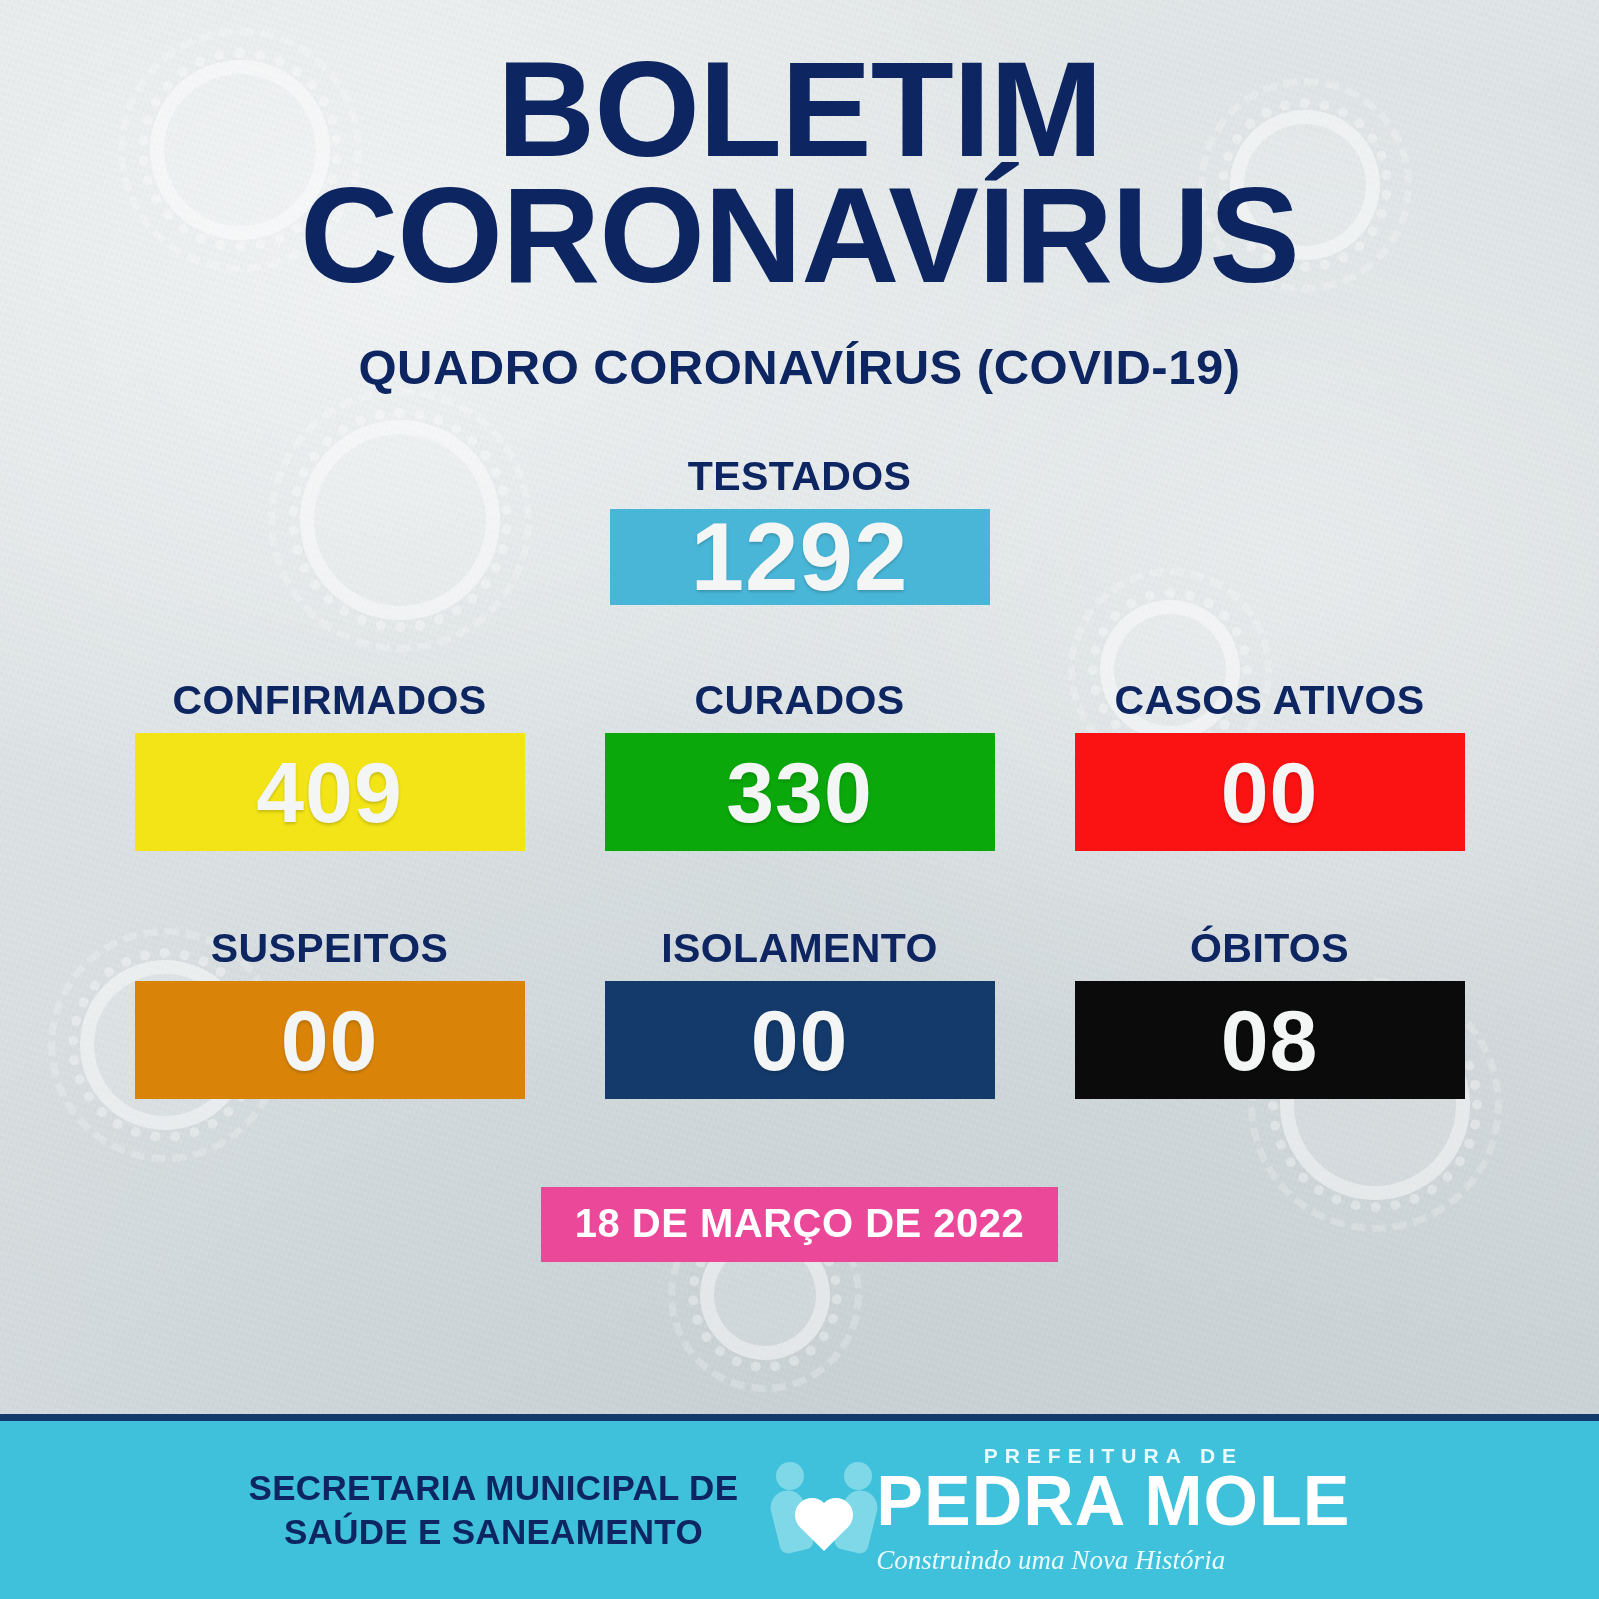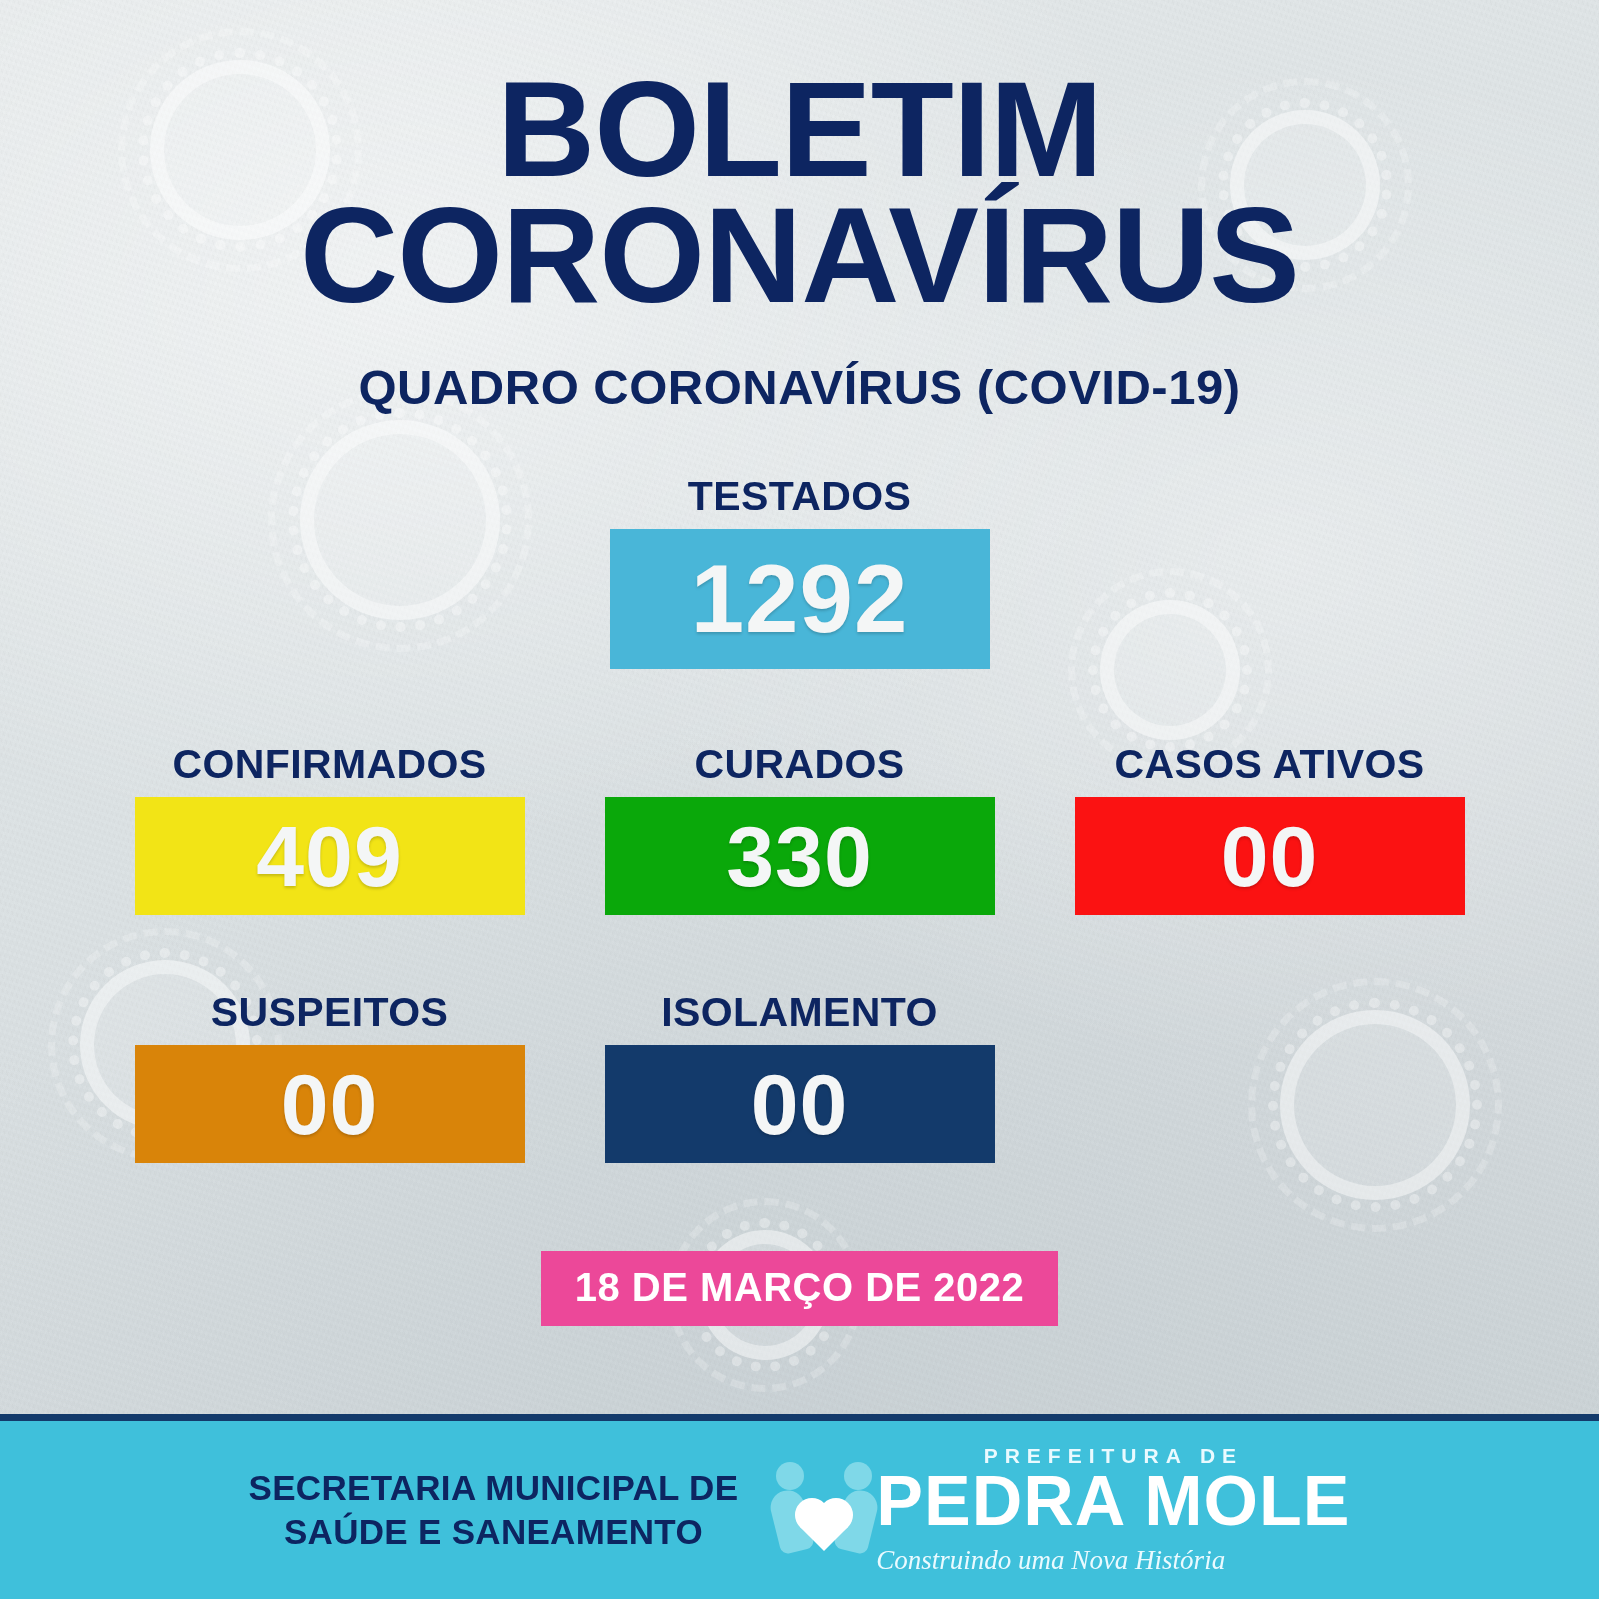--- a/index.html
+++ b/index.html
@@ -42,21 +42,21 @@
   .virus::before, .virus::after {
     content: "";
     position: absolute;
     inset: -26px;
     border-radius: 50%;
     border: 10px dotted rgba(255,255,255,0.33);
   }
   .virus::after { inset: -46px; border-style: dashed; border-width: 7px; opacity: .6; }
 
   
-  #header { position: relative; padding-top: 46px; text-align: center; margin-top: 20px; }
+  #header { position: relative; padding-top: 46px; text-align: center; }
   #title {
     color: #0d2561;
     font-weight: bold;
     font-size: 136px;
     line-height: 0.93;
     letter-spacing: -1px;
   }
   #title .l2 { display: block; }
   #subtitle {
     margin-top: 40px;
@@ -86,21 +86,21 @@
     font-weight: bold;
     font-size: 86px;
     line-height: 1;
     letter-spacing: 1px;
     text-shadow: 0 2px 3px rgba(0,0,0,0.18);
   }
 
   
   #tested-row { position: relative; margin-top: 58px; display: flex; justify-content: center; }
   #tested-wrap { width: 380px; }
-  #tested-wrap .stat-box { height: 140px; justify-content: center; }
+  #tested-wrap .stat-box { height: 96px; justify-content: center; }
   #tested-wrap .stat-value { font-size: 96px; }
 
   
   #grid {
     position: relative;
     margin: 72px auto 0;
     width: 1330px;
     display: grid;
     grid-template-columns: repeat(3, 390px);
     justify-content: space-between;
@@ -237,20 +237,26 @@
     </div>
   </div>
 
   <div>
     <div class="stat-label">ISOLAMENTO</div>
     <div class="stat-box" style="background:#133a6b;">
       <span class="stat-value">00</span>
     </div>
   </div>
 
+  <div>
+    <div class="stat-label">ÓBITOS</div>
+    <div class="stat-box" style="background:#0b0b0b;">
+      <span class="stat-value">08</span>
+    </div>
+  </div>
 
 </div>
 
 <div id="date-row">
   <div id="date-badge">18 DE MARÇO DE 2022</div>
 </div>
 
 <div id="footer">
   <div id="footer-text">
     <div>SECRETARIA MUNICIPAL DE</div>

